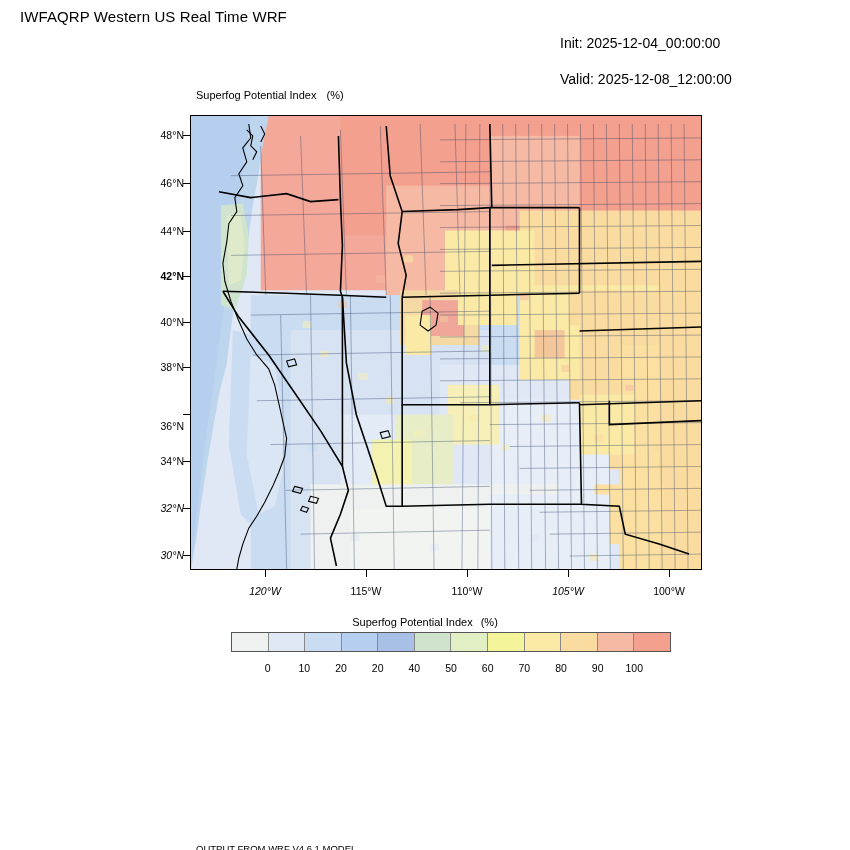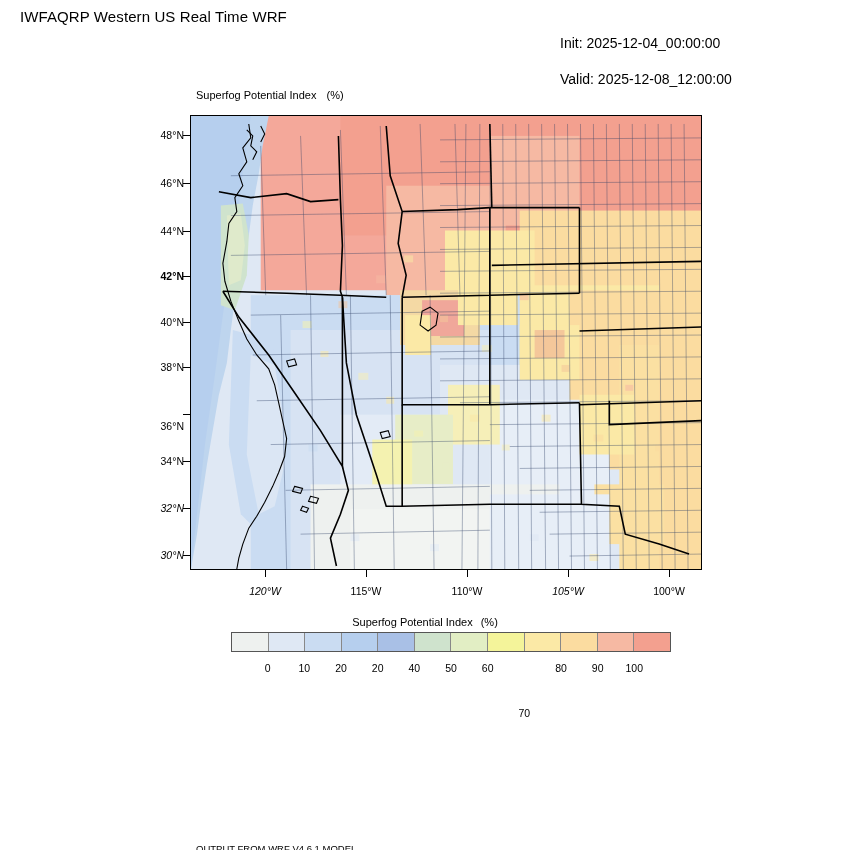--- a/index.html
+++ b/index.html
@@ -387,21 +387,21 @@
 </div>
 
 <div id="cbar-ticks">
   <div class="t" style="left:36.7px;">0</div>
   <div class="t" style="left:73.3px;">10</div>
   <div class="t" style="left:110px;">20</div>
   <div class="t" style="left:146.7px;">20</div>
   <div class="t" style="left:183.3px;">40</div>
   <div class="t" style="left:220px;">50</div>
   <div class="t" style="left:256.7px;">60</div>
-  <div class="t" style="left:293.3px;margin-top:45px;">70</div>
+  <div class="t" style="left:293.3px;">70</div>
   <div class="t" style="left:330px;">80</div>
   <div class="t" style="left:366.7px;">90</div>
   <div class="t" style="left:403.3px;">100</div>
 </div>
 
 <div id="footer">
   <div>OUTPUT FROM WRF V4.6.1 MODEL</div>
   
 </div>
 

